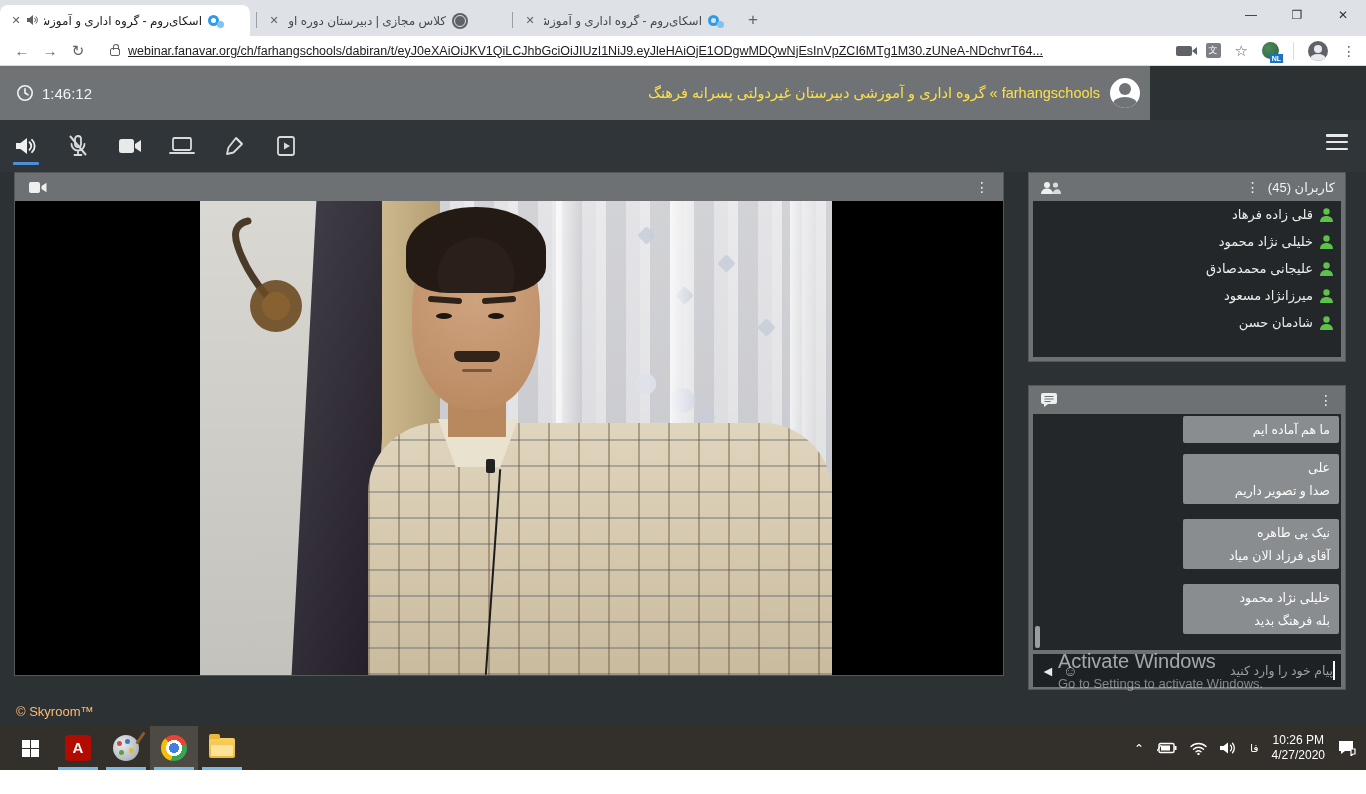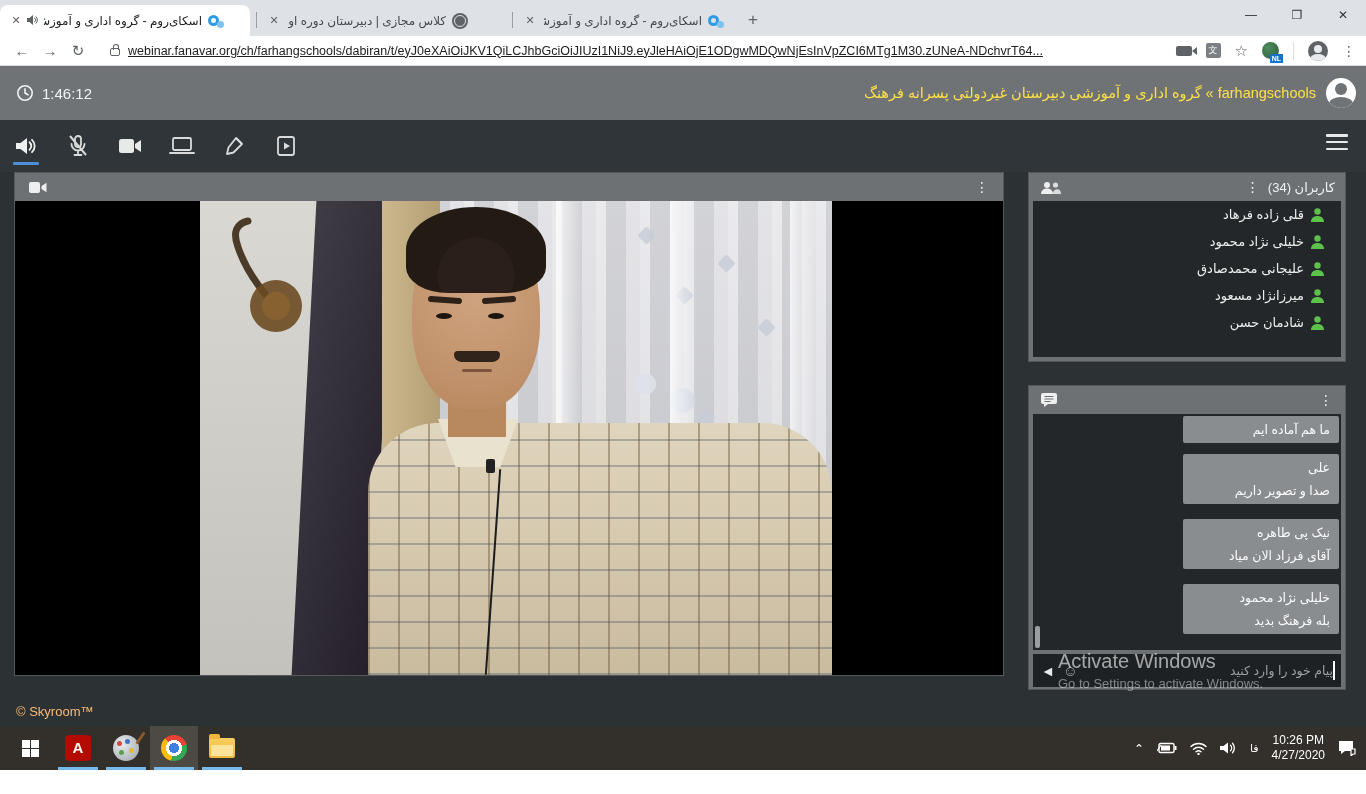--- a/index.html
+++ b/index.html
@@ -39,21 +39,21 @@
   .ext-ic { width:17px; height:17px; border-radius:50%; background:radial-gradient(circle at 35% 35%, #4c8c5c, #2f5d3c); position:relative; }
   .ext-badge { position:absolute; right:-4px; bottom:-4px; background:#1a73c7; color:#fff; font-size:7px; font-weight:bold; padding:1px 2px; }
   .nav-sep { width:1px; height:18px; background:#dadce0; }
   .avatar-ic { width:20px; height:20px; border-radius:50%; background:#5f6368; position:relative; overflow:hidden; }
   .avatar-ic:before { content:""; position:absolute; left:6px; top:4px; width:8px; height:8px; border-radius:50%; background:#e8eaed; }
   .avatar-ic:after { content:""; position:absolute; left:2px; top:13px; width:16px; height:10px; border-radius:50%; background:#e8eaed; }
   .kebab { color:#5f6368; font-size:14px; letter-spacing:0; cursor:pointer; }
 
   
   .app { left:0; top:66px; width:1366px; height:660px; background:#2c3134; }
-  .app-header { left:0; top:0; width:1366px; height:54px; background:#6f7376; display:flex; align-items:center; color:#f2f3f4; }
+  .app-header { left:0; top:0; width:1150px; height:54px; background:#6f7376; display:flex; align-items:center; color:#f2f3f4; }
   .timer-wrap { display:flex; align-items:center; gap:8px; padding-left:16px; font-size:15px; }
   .room-wrap { position:absolute; right:10px; top:0; height:54px; display:flex; align-items:center; gap:10px; }
   .room-title { direction:rtl; font-size:14.5px; color:#fde047; }
   .avatar-big { width:30px; height:30px; border-radius:50%; background:#fff; position:relative; overflow:hidden; }
   .avatar-big:before { content:""; position:absolute; left:9px; top:5px; width:12px; height:12px; border-radius:50%; background:#6f7376; }
   .avatar-big:after { content:""; position:absolute; left:3px; top:19px; width:24px; height:14px; border-radius:50%; background:#6f7376; }
 
   .app-toolbar { left:0; top:54px; width:1366px; height:52px; background:#2f3538; display:flex; align-items:center; }
   .tool { width:52px; height:52px; display:flex; align-items:center; justify-content:center; position:relative; cursor:pointer; }
   .tool svg { display:block; }
@@ -87,21 +87,21 @@
      background:
        repeating-linear-gradient(90deg, rgba(96,74,52,.4) 0 2px, transparent 2px 30px),
        repeating-linear-gradient(0deg, rgba(70,84,104,.35) 0 2px, transparent 2px 26px),
        linear-gradient(#e0d5bd,#c9bb9e);
      border-radius:70px 70px 0 0; }
   .collar { position:absolute; left:238px; top:218px; width:80px; height:48px; background:#e9e2cf; clip-path:polygon(0 0,100% 0,78% 100%,22% 100%); }
   .micwire { position:absolute; left:292px; top:268px; width:2px; height:206px; background:#1c1c1c; transform:rotate(4deg); }
   .micdot { position:absolute; left:286px; top:258px; width:9px; height:14px; background:#222; border-radius:2px; }
   .users-panel { left:1028px; top:106px; width:318px; height:190px; background:#6d7174; border:1px solid #54585b; }
   .users-list { position:absolute; left:4px; top:28px; width:308px; height:156px; background:#232729; overflow:hidden; }
-  .user-row { height:27px; display:flex; align-items:center; justify-content:flex-end; gap:7px; padding:0 17px; color:#eceeee; font-size:13px; direction:ltr; }
+  .user-row { height:27px; display:flex; align-items:center; justify-content:flex-end; gap:7px; padding:0 8px; color:#eceeee; font-size:13px; direction:ltr; }
   .user-name { direction:rtl; }
   .row-media { position:absolute; left:14px; display:flex; gap:10px; align-items:center; }
 
   .chat-panel { left:1028px; top:319px; width:318px; height:305px; background:#6d7174; border:1px solid #54585b; }
   .chat-body { position:absolute; left:4px; top:28px; width:308px; height:236px; background:#232729; overflow:hidden; }
   .bubble { position:absolute; right:2px; width:156px; background:#8a8d90; color:#fbfbfc; font-size:12.5px; direction:rtl; padding:6px 9px; border-radius:2px; }
   .bubble .sender { display:block; margin-bottom:8px; }
   .bubble .msg { display:block; }
   .chat-scroll { position:absolute; left:2px; top:212px; width:5px; height:22px; background:#9b9ea1; border-radius:2px; }
   .chat-inputrow { position:absolute; left:4px; top:268px; width:308px; height:33px; background:#1d2124; display:flex; align-items:center; }
@@ -325,21 +325,21 @@
   <div class="abs users-panel">
     <div class="panel-header">
       <svg style="margin-left:12px;" width="20" height="13" viewBox="0 0 20 13">
           <circle cx="6" cy="4" r="3" fill="#eef0f0"></circle>
           <path d="M0 13c0-3.5 2.7-5.5 6-5.5s6 2 6 5.5z" fill="#eef0f0"></path>
           <circle cx="14.5" cy="4" r="2.6" fill="#eef0f0" opacity=".85"></circle>
           <path d="M11.5 13c.4-3 2.5-4.8 5-4.8 2 0 3.5 1.8 3.5 4.8z" fill="#eef0f0" opacity=".85"></path>
         </svg>
       <div style="position:absolute;right:10px;display:flex;align-items:center;gap:8px;">
         <span class="kebab" style="color:#eef0f0;">⋮</span>
-        <span style="font-size:13px;direction:rtl;">کاربران (34)</span>
+        <span style="font-size:13px;direction:rtl;">کاربران (45)</span>
       </div>
     </div>
     <div class="users-list">
       <div class="user-row">
         <span class="user-name">قلی زاده فرهاد</span>
         <svg width="13" height="14" viewBox="0 0 13 14">
             <circle cx="6.5" cy="3.5" r="3.2" fill="#5cc24a"></circle>
             <path d="M0 14c0-4 3-6 6.5-6s6.5 2 6.5 6z" fill="#5cc24a"></path>
           </svg>
       </div>

